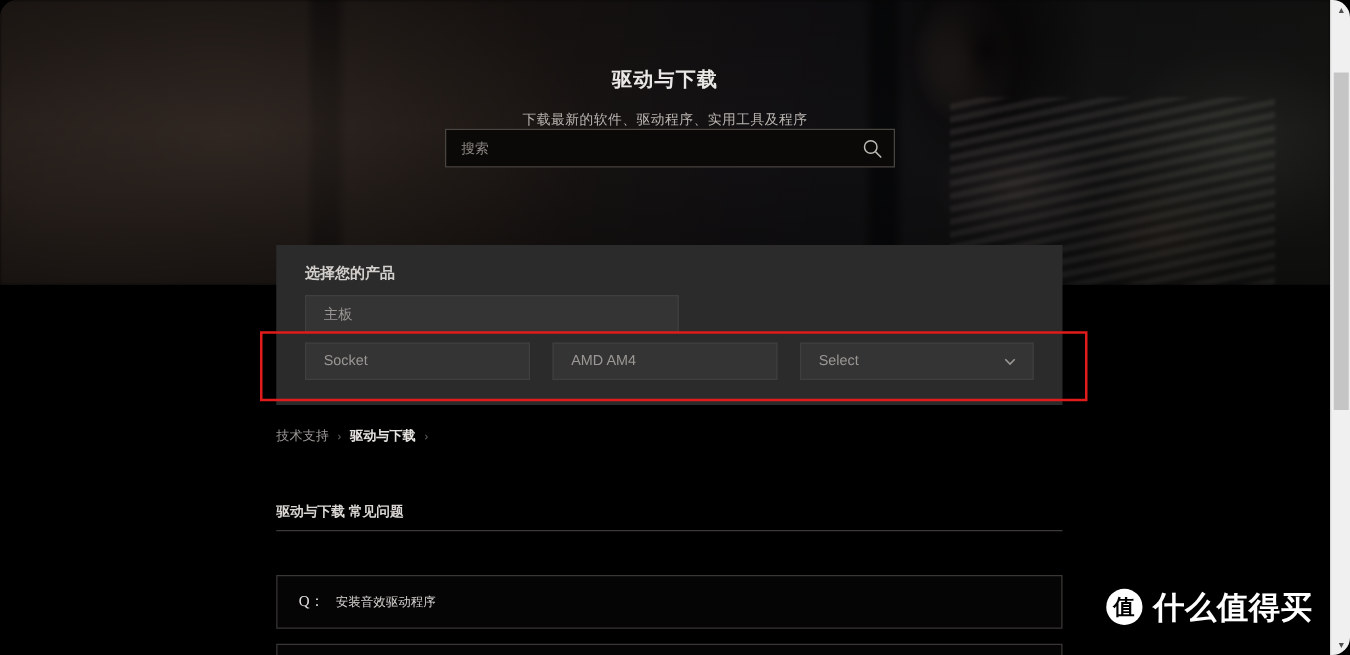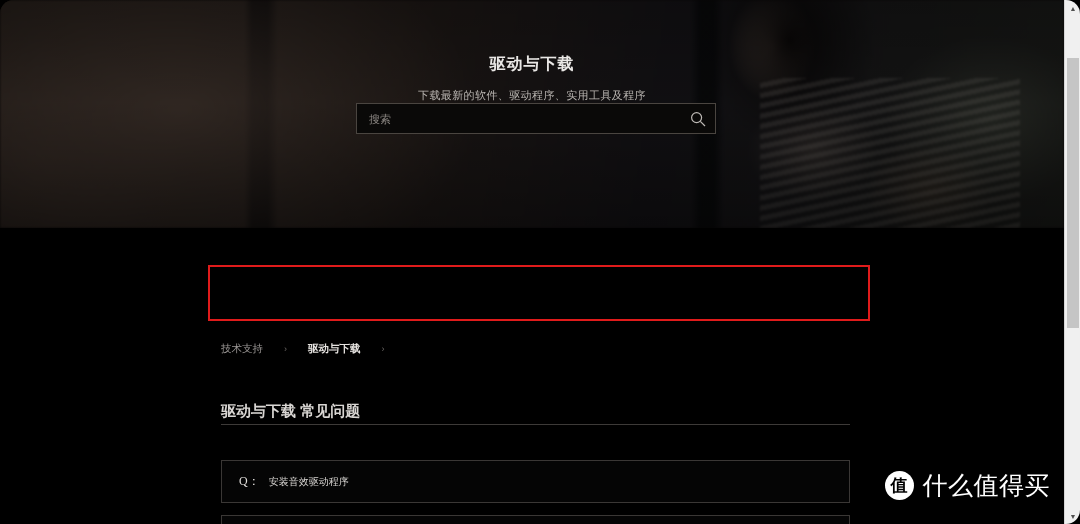--- a/index.html
+++ b/index.html
@@ -166,34 +166,34 @@
     z-index: 6;
     pointer-events: none;
   }
 
   
   .breadcrumb {
     position: absolute;
     left: 221px; top: 342px;
     display: flex;
     align-items: center;
-    gap: 21px;
+    gap: 7px;
     font-size: 10.5px;
     z-index: 3;
   }
   .crumb { color: #9b9795; cursor: pointer; }
   .crumb.current { color: #e6e3e0; font-weight: bold; }
   .crumb-sep { color: #6e6a67; font-size: 9px; }
 
   
   .faq-heading {
     position: absolute;
     left: 221px; top: 402px;
     color: #d9d6d3;
-    font-size: 15px;
+    font-size: 11px;
   }
   .faq-rule {
     position: absolute;
     left: 221px; top: 424px;
     width: 629px; height: 1px;
     background: #3d3a38;
   }
   .faq-item {
     position: absolute;
     left: 221px;
@@ -235,21 +235,21 @@
     display: flex;
     align-items: center;
     justify-content: center;
     font-size: 17px;
     font-weight: bold;
     line-height: 1;
   }
   .wm-text {
     color: #ffffff;
     font-size: 25px;
-    font-weight: normal;
+    font-weight: bold;
     letter-spacing: .5px;
   }
 
   
   .scrollbar {
     position: absolute;
     right: 0; top: 0;
     width: 16px; height: 524px;
     background: #f0f0f0;
     border-left: 1px solid #d6d6d6;
@@ -287,20 +287,44 @@
       <input class="search-input" type="text" value="" placeholder="搜索" style="">
       <span class="search-icon">
         <svg width="16" height="16" viewBox="0 0 16 16" fill="none" stroke="currentColor" stroke-width="1.2">
           <circle cx="6.6" cy="6.6" r="5"></circle>
           <line x1="10.3" y1="10.3" x2="15" y2="15"></line>
         </svg>
       </span>
     </div>
   </section>
 
+  <section class="product-panel">
+    <div class="panel-title">选择您的产品</div>
+
+    <div class="field field-product">
+      <span>主板</span>
+    </div>
+
+    <div class="field field-socket">
+      <span>Socket</span>
+    </div>
+
+    <div class="field field-chipset">
+      <span>AMD AM4</span>
+    </div>
+
+    <div class="field field-select">
+      <span>Select</span>
+      <span class="chev">
+        <svg width="14" height="14" viewBox="0 0 14 14" fill="none" stroke="currentColor" stroke-width="1.3">
+          <polyline points="3.2,5.4 7,9.2 10.8,5.4"></polyline>
+        </svg>
+      </span>
+    </div>
+  </section>
 
   <div class="red-box"></div>
 
   <nav class="breadcrumb">
     <span class="crumb">技术支持</span>
     <span class="crumb-sep">›</span>
     <span class="crumb current">驱动与下载</span>
     <span class="crumb-sep">›</span>
   </nav>
 

